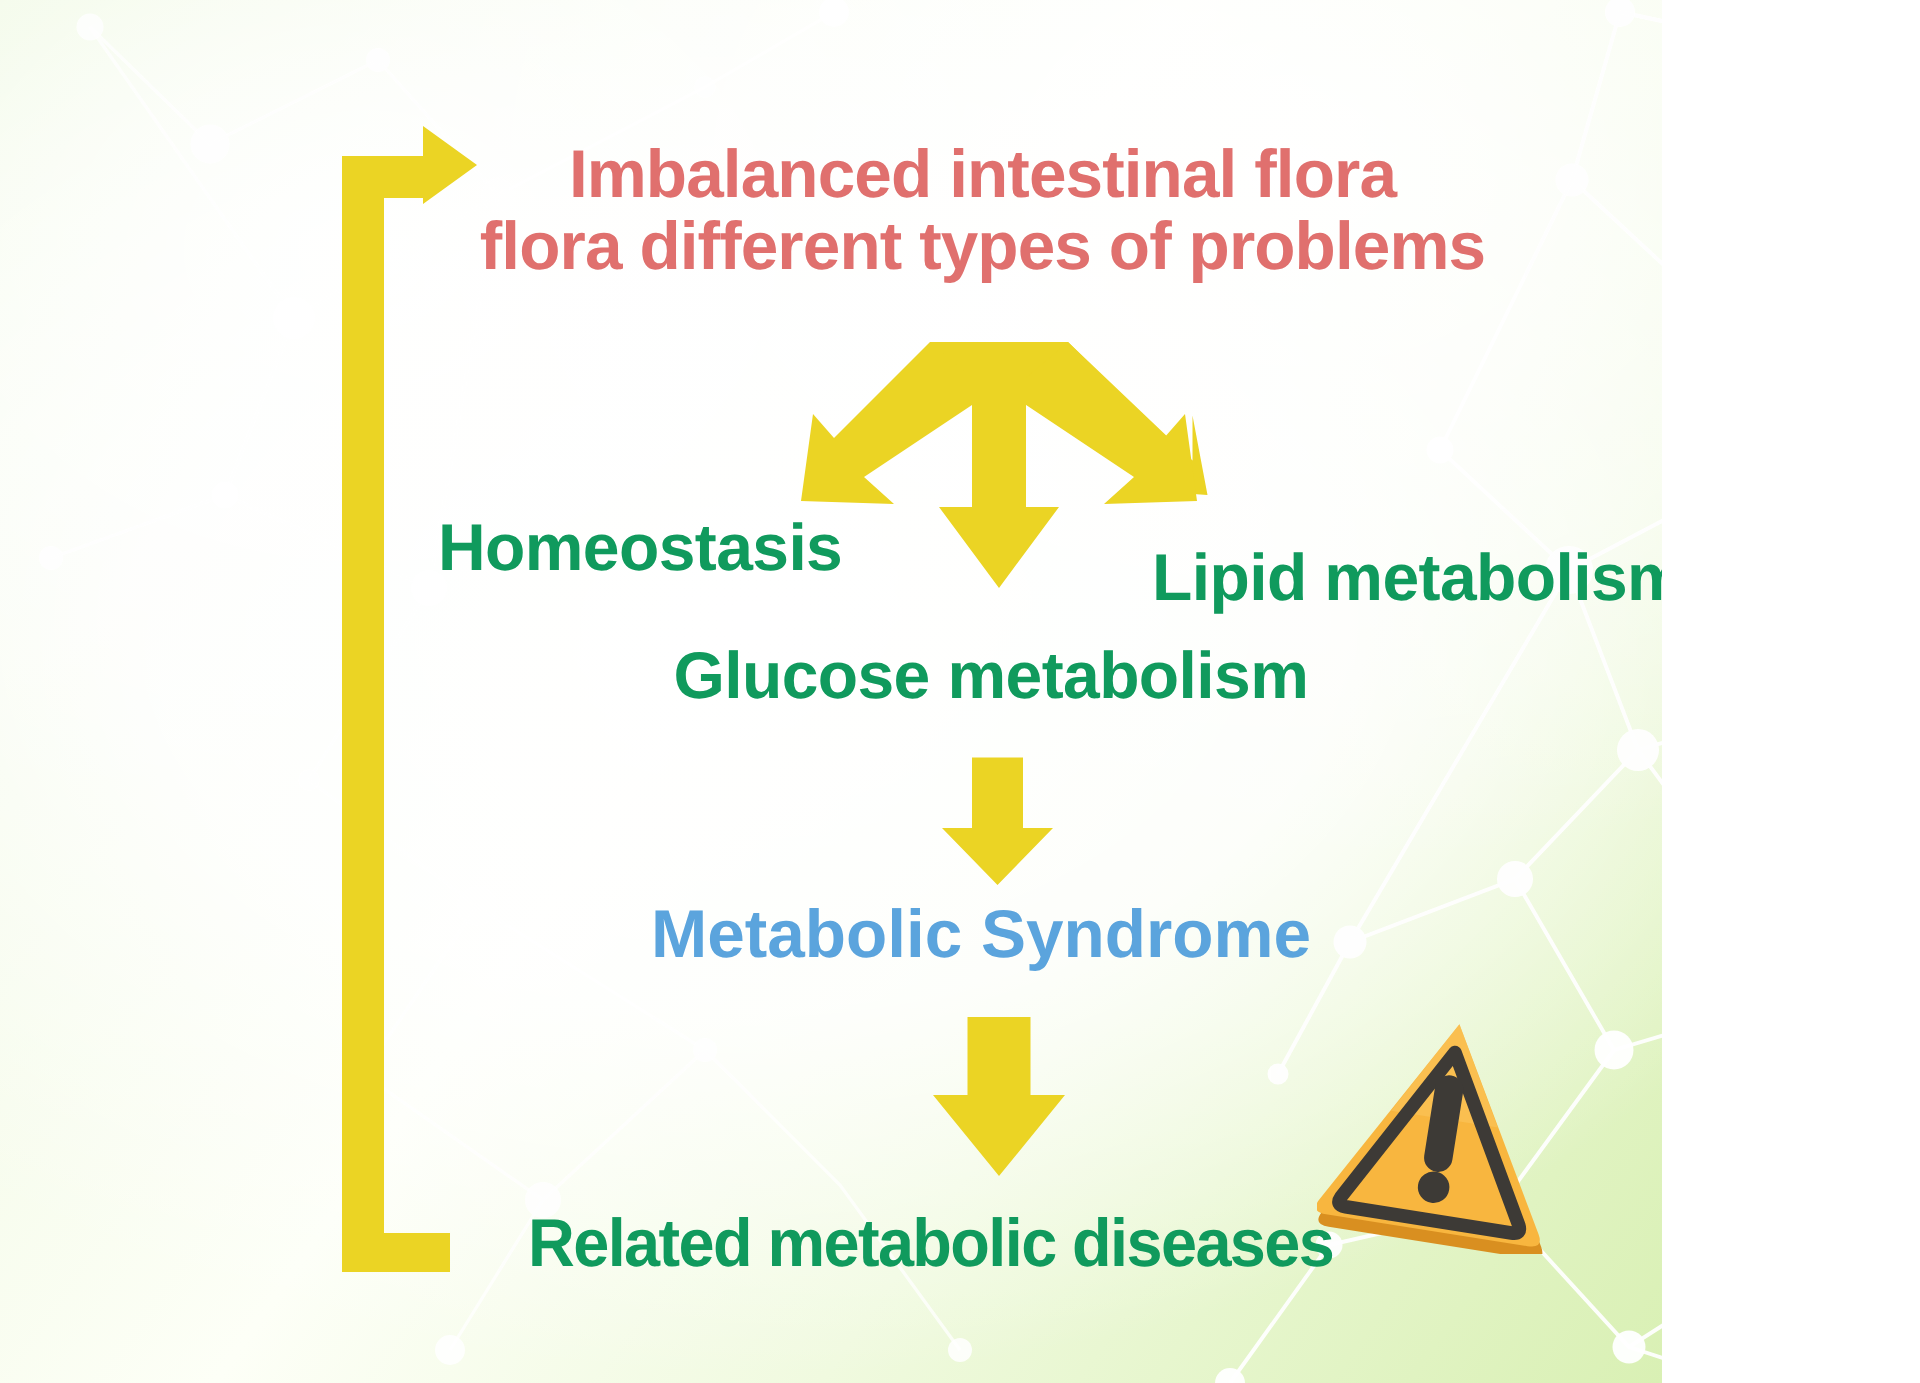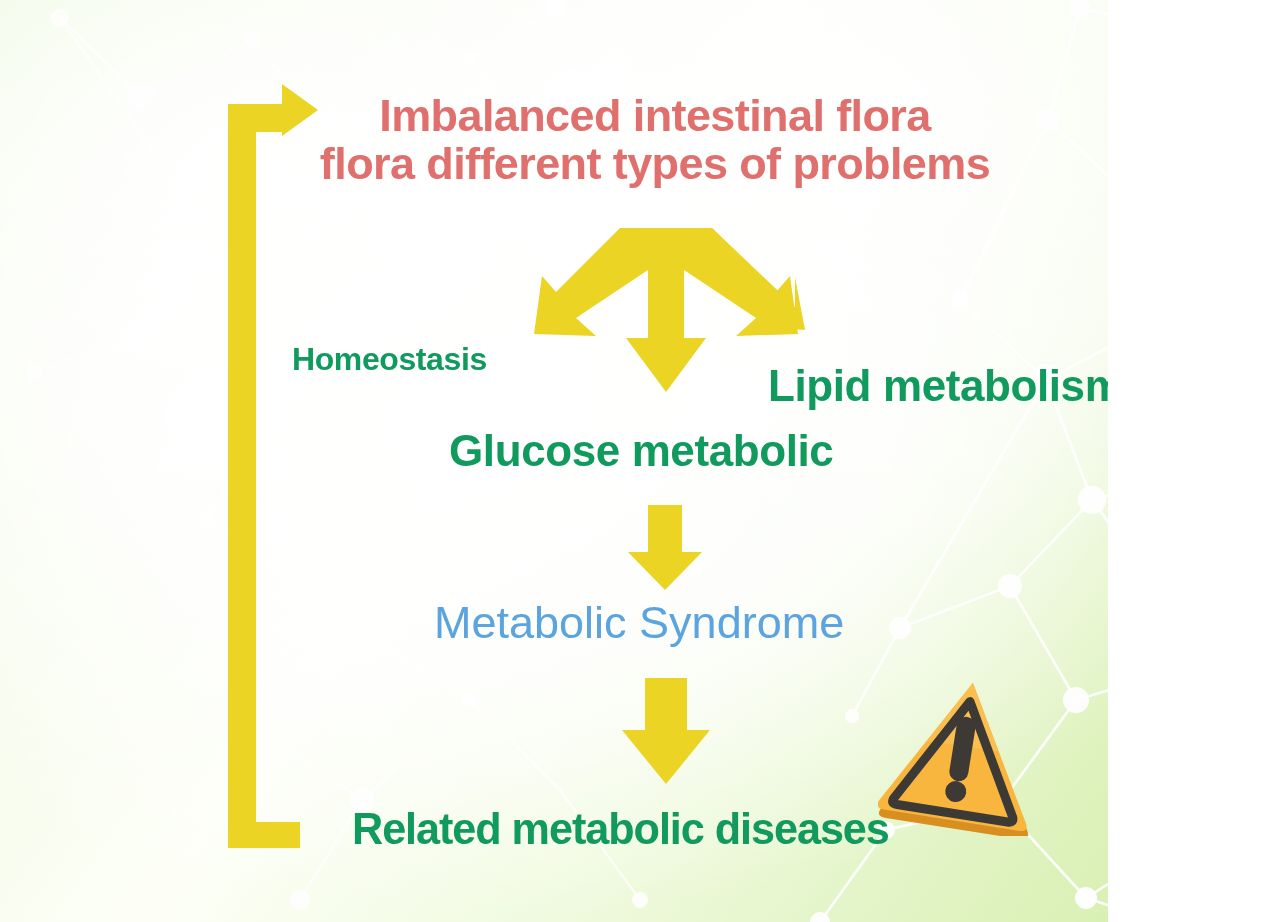--- a/index.html
+++ b/index.html
@@ -66,41 +66,41 @@
     font-weight: bold;
     letter-spacing: -0.4px;
   }
 
   .green { color: #109a5d; }
   .blue  { color: #5ba4dd; }
 
   #node-homeostasis {
     left: 292px;
     top: 343px;
-    font-size: 32px;
+    font-size: 44px;
   }
 
   #node-lipid {
     left: 768px;
     top: 343px;
     font-size: 44px;
     margin-top: 20px;
   }
 
   #node-glucose {
     left: 449px;
     top: 428px;
     font-size: 44px;
   }
 
   #node-metabolic-syndrome {
     left: 434px;
     top: 600px;
     font-size: 45px;
-    font-weight: normal;
+    font-weight: bold;
     letter-spacing: 0px;
   }
 
   #node-related-diseases {
     left: 352px;
     top: 806px;
     font-size: 45px;
     font-weight: bold;
     letter-spacing: -1.1px;
     transform: scaleX(0.96);
@@ -249,19 +249,19 @@
 
   <div class="node title">
     <span>Imbalanced intestinal flora</span>
     <span class="line2">flora different types of problems</span>
   </div>
 
   <div class="node lbl green" id="node-homeostasis">Homeostasis</div>
 
   <div class="node lbl green" id="node-lipid">Lipid metabolism</div>
 
-  <div class="node lbl green" id="node-glucose">Glucose metabolic</div>
+  <div class="node lbl green" id="node-glucose">Glucose metabolism</div>
 
   <div class="node blue" id="node-metabolic-syndrome">Metabolic Syndrome</div>
 
   <div class="node lbl green" id="node-related-diseases">Related metabolic diseases</div>
 
 </div>
 
 </body></html>

